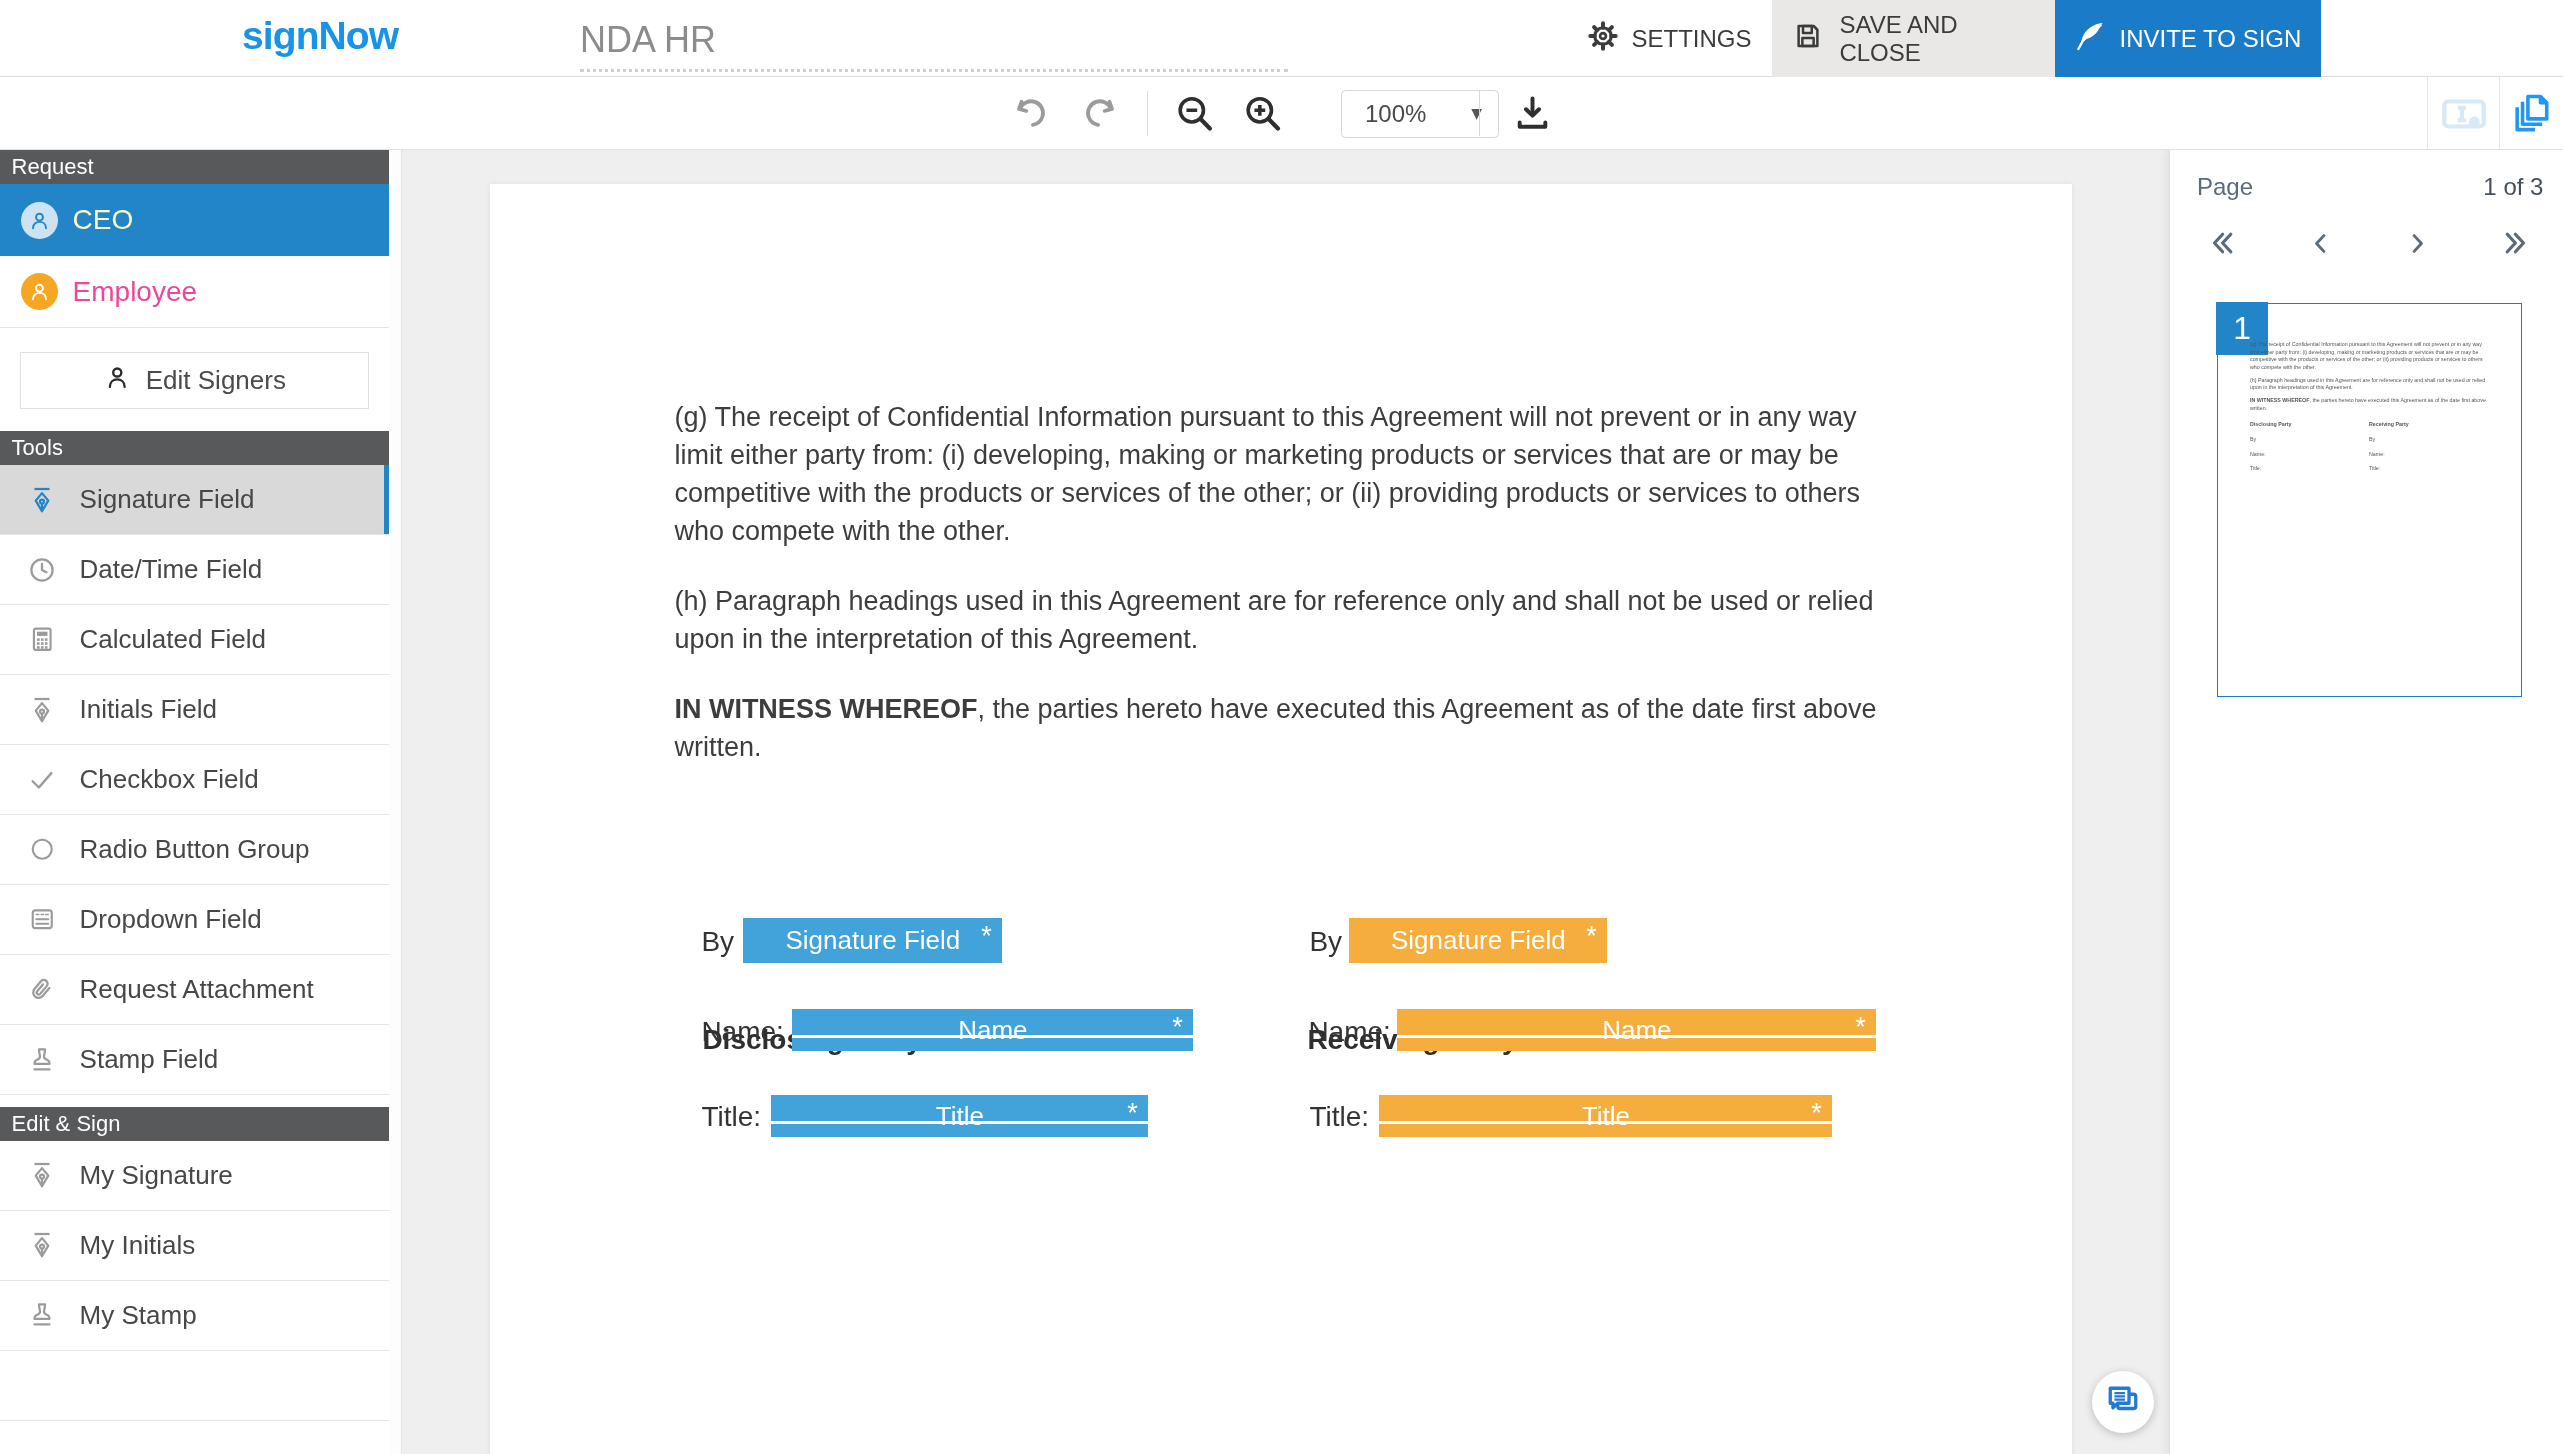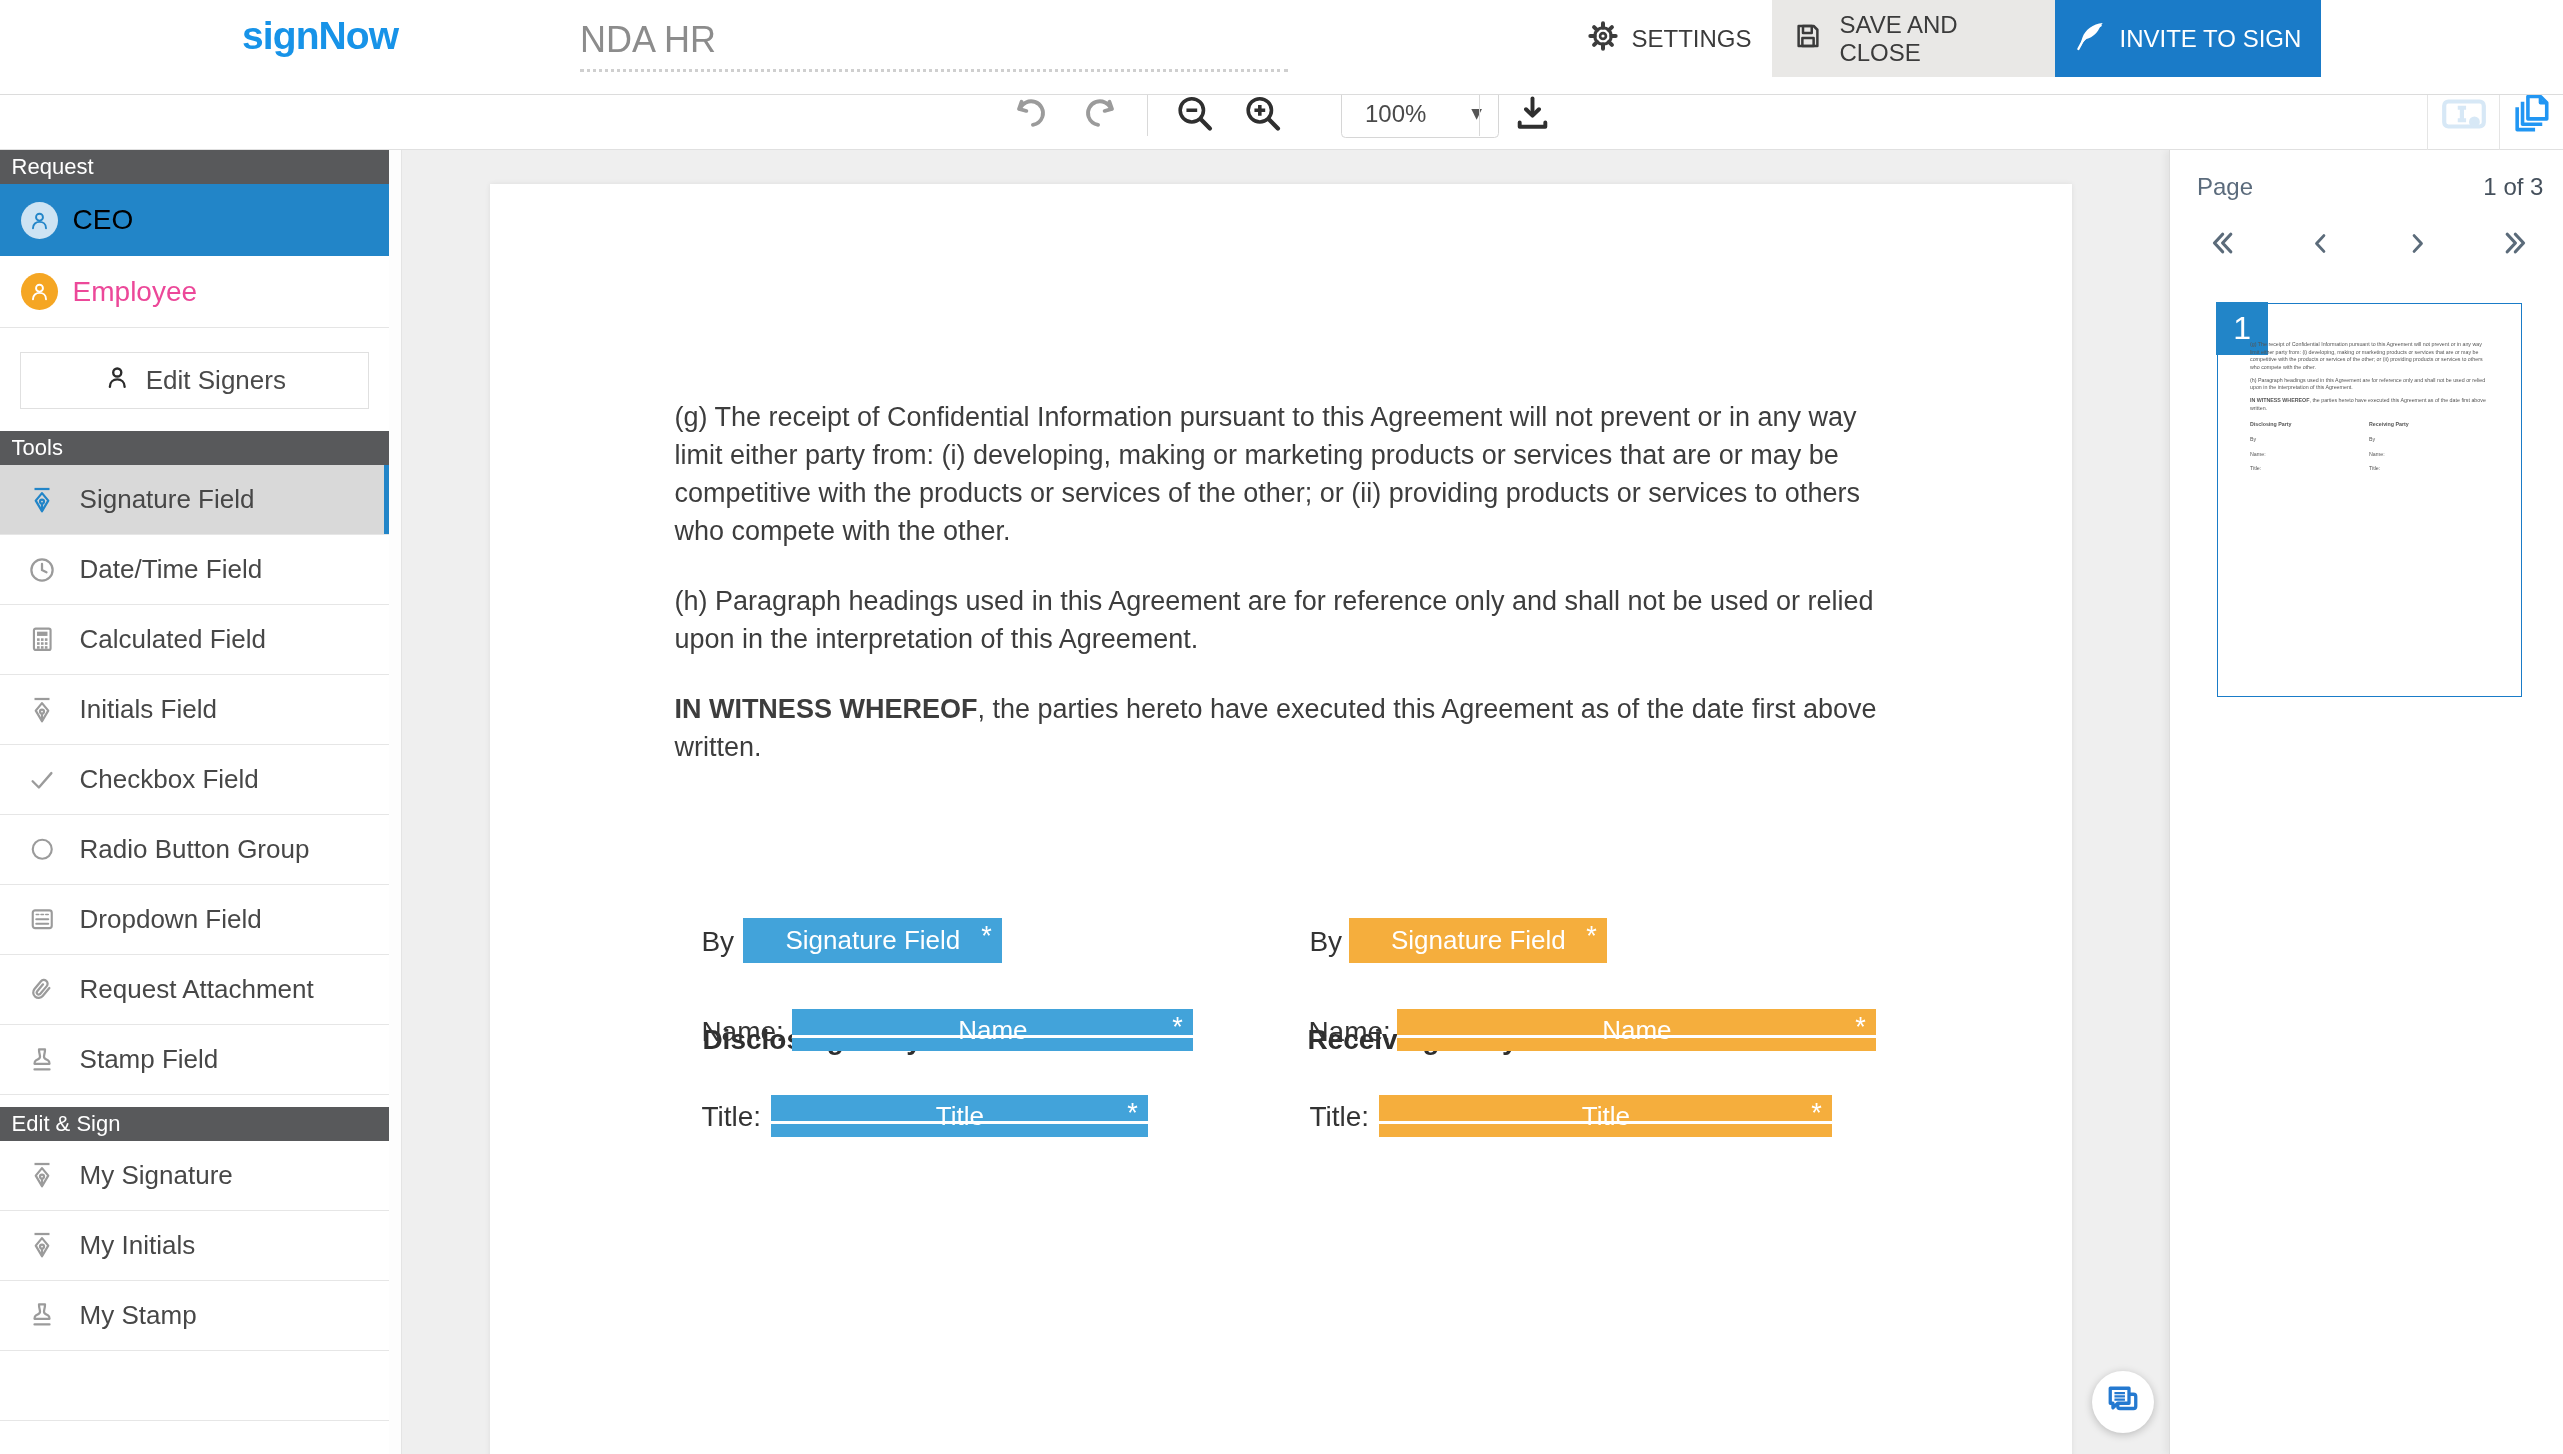--- a/index.html
+++ b/index.html
@@ -1,21 +1,21 @@
 <!DOCTYPE html>
 <html style="font-size:14.2px"><head>
 <meta charset="utf-8">
 <style>
   * { margin:0; padding:0; box-sizing:border-box; }
   html,body { background:#efefef; }
   body { font-family:"Liberation Sans", sans-serif; color:#3c3c3c; }
   .app { position:relative; width:2563px; height:1455px; background:#efefef; overflow:hidden; }
 
   
-  .topbar { position:absolute; left:0; top:0; width:2563px; height:95px; background:#fff; border-bottom:0.9px solid #dcdcdc; z-index:30; }
+  .topbar { position:absolute; left:0; top:0; width:2563px; height:77px; background:#fff; border-bottom:0.9px solid #dcdcdc; z-index:30; }
   .logo { position:absolute; left:242px; top:14.2px; font-size:39px; font-weight:bold; color:#1793e8; letter-spacing:-0.9px; }
   .doc-title { position:absolute; left:580px; top:18.7px; font-size:36px; color:#8c8c8c; }
   .title-dots { position:absolute; left:580px; top:69px; width:708px; border-bottom:3.6px dotted #cfcfcf; }
   .tb-btn { position:absolute; top:0; height:77px; display:flex; align-items:center; gap:12.5px; font-size:24px; color:#3b3b3b; cursor:pointer; padding:0 27px; }
   .tb-settings { left:1560px; }
   .tb-save { left:1772px; width:283px; background:#e9e8e6; justify-content:flex-end; padding:0 21.4px;gap:16px;}
   .tb-invite { left:2055px; width:266px; background:#1a7bc8; color:#fff; padding:0 18px;}
   .tb-btn svg { flex:0 0 auto; }
 
   
@@ -30,21 +30,21 @@
   .cell-pages { left:2499px; width:64px; }
 
   
   .main { position:absolute; left:0; top:150px; width:2563px; height:1305px; display:flex; }
 
   
   .sidebar { width:389px; background:#fff; flex:0 0 auto; overflow:hidden; }
   .scroll-strip { width:13.4px; background:#fdfdfd; border-right:0.9px solid #e4e4e4; flex:0 0 auto; }
   .sec-header { height:34px; background:#58595b; color:#fff; font-size:22px; display:flex; align-items:center; padding-left:11.6px; }
   .signer-row { height:72px; display:flex; align-items:center; cursor:pointer; }
-  .signer-row.selected { background:#2285c8; color:#000000; }
+  .signer-row.selected { background:#2285c8; color:#fef9c3; }
   .avatar { width:37px; height:37px; border-radius:50%; margin-left:21.4px; display:flex; align-items:center; justify-content:center; flex:0 0 auto; }
   .avatar.ceo { background:#cde3f3; color:#2285c8; }
   .avatar.emp { background:#f5a623; color:#fff; }
   .signer-label { margin-left:14.2px; font-size:28px; }
   .signer-row:not(.selected) .signer-label { color:#ec4899; }
   .emp-border { border-bottom:0.9px solid #e5e5e5; }
   .edit-signers-wrap { padding:24px 19.6px 22px 19.6px; }
   .edit-signers-btn { height:57px; border:0.9px solid #e0e0e0; background:#fff; display:flex; align-items:center; justify-content:center; gap:14.2px; font-size:26px; color:#4a4a4a; cursor:pointer; }
   .side-item { height:70px; display:flex; align-items:center; border-bottom:0.9px solid #e6e6e6; cursor:pointer; position:relative; }
   .side-item .ic { width:36px; margin-left:24px; display:flex; justify-content:center; color:#9b9b9b; flex:0 0 auto;}

